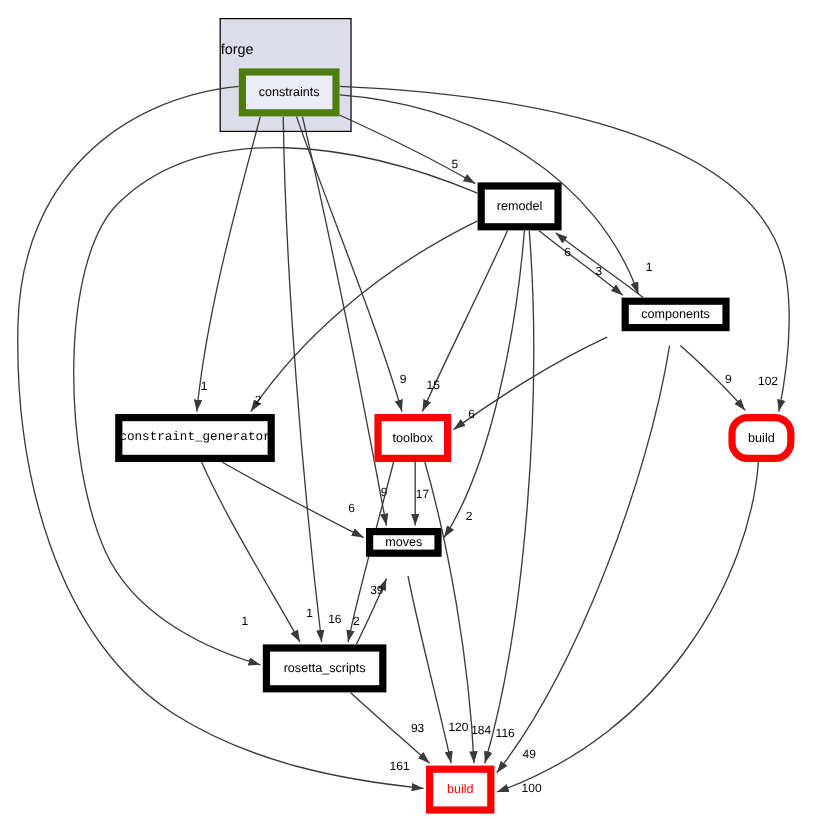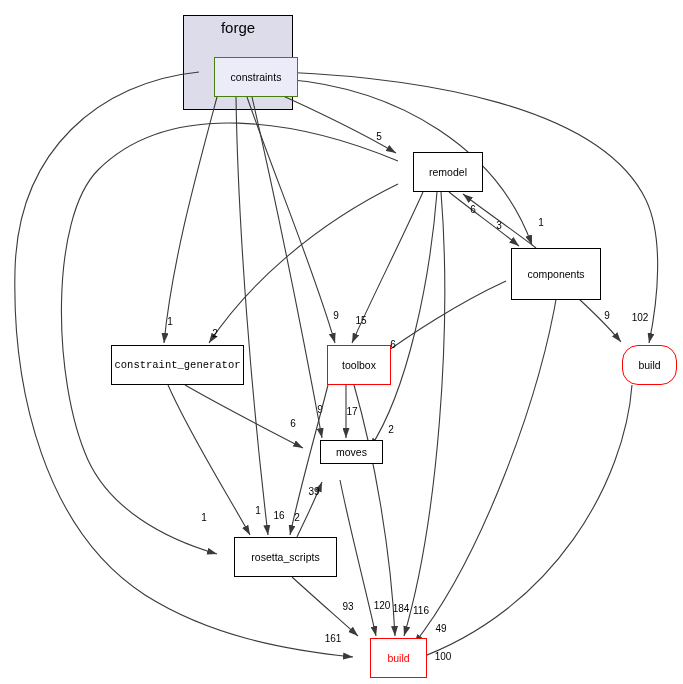--- a/index.html
+++ b/index.html
@@ -8,28 +8,28 @@
     font-family:"Liberation Sans","DejaVu Sans",sans-serif;
     background:#ffffff;
   }
   #edges{position:absolute;left:0;top:0;z-index:2;}
   .cluster{
     position:absolute;box-sizing:border-box;z-index:1;
     left:183px;top:15px;width:110px;height:95px;
     background:#dcdcea;border:1px solid #000;
   }
   .cluster-label{
-    position:absolute;top:3px;left:0;width:100%;
-    text-align:center;font-size:15px;color:#000;
+    position:absolute;top:18px;left:0;width:100%;
+    text-align:left;font-size:12px;color:#000;
   }
   .node{
     position:absolute;box-sizing:border-box;z-index:3;
-    background:#ffffff;border:1px solid #4d7c0f;
+    background:#ffffff;border:6px solid #4d7c0f;
     display:flex;align-items:center;justify-content:center;
-    font-size:10.5px;color:#000;white-space:nowrap;cursor:pointer;margin-left:15px;
+    font-size:10.5px;color:#000;white-space:nowrap;cursor:pointer;
   }
   .node.current{
     background:#ececf8;cursor:default;
   }
   .edge{fill:none;stroke:#3a3a3a;stroke-width:1.1;}
   .edge-label{font-size:10px;fill:#000;}
 </style>
 </head>
 <body>
 
@@ -100,21 +100,21 @@
   </svg>
 
   <div class="cluster">
     <div class="cluster-label">forge</div>
   </div>
 
   <div class="node current" id="node-constraints" style="left:199px;top:57px;width:84px;height:40px;">constraints</div>
 
   <div id="nodes">
       <div class="node" style="left: 398px; top: 152px; width: 70px; height: 40px; border-color: rgb(0, 0, 0); color: rgb(0, 0, 0);">remodel</div>
-      <div class="node" style="left: 496px; top: 248px; width: 90px; height: 52px; border-color: rgb(0, 0, 0); color: rgb(0, 0, 0);">components</div>
+      <div class="node" style="left: 518px; top: 248px; width: 90px; height: 28px; border-color: rgb(0, 0, 0); color: rgb(0, 0, 0);">components</div>
       <div class="node" style="left: 96px; top: 345px; width: 133px; height: 40px; border-color: rgb(0, 0, 0); color: rgb(0, 0, 0); font-family: Liberation Mono, monospace;">constraint_generator</div>
       <div class="node" style="left: 312px; top: 345px; width: 64px; height: 40px; border-color: rgb(255, 0, 0); color: rgb(0, 0, 0);">toolbox</div>
       <div class="node" style="left: 607px; top: 345px; width: 55px; height: 40px; border-color: rgb(255, 0, 0); color: rgb(0, 0, 0); border-radius: 16px;">build</div>
       <div class="node" style="left: 305px; top: 440px; width: 63px; height: 24px; border-color: rgb(0, 0, 0); color: rgb(0, 0, 0);">moves</div>
       <div class="node" style="left: 219px; top: 537px; width: 103px; height: 40px; border-color: rgb(0, 0, 0); color: rgb(0, 0, 0);">rosetta_scripts</div>
       <div class="node" style="left: 355px; top: 638px; width: 57px; height: 40px; border-color: rgb(255, 0, 0); color: rgb(255, 0, 0);">build</div>
     </div>
 </div>
 
 </body></html>

